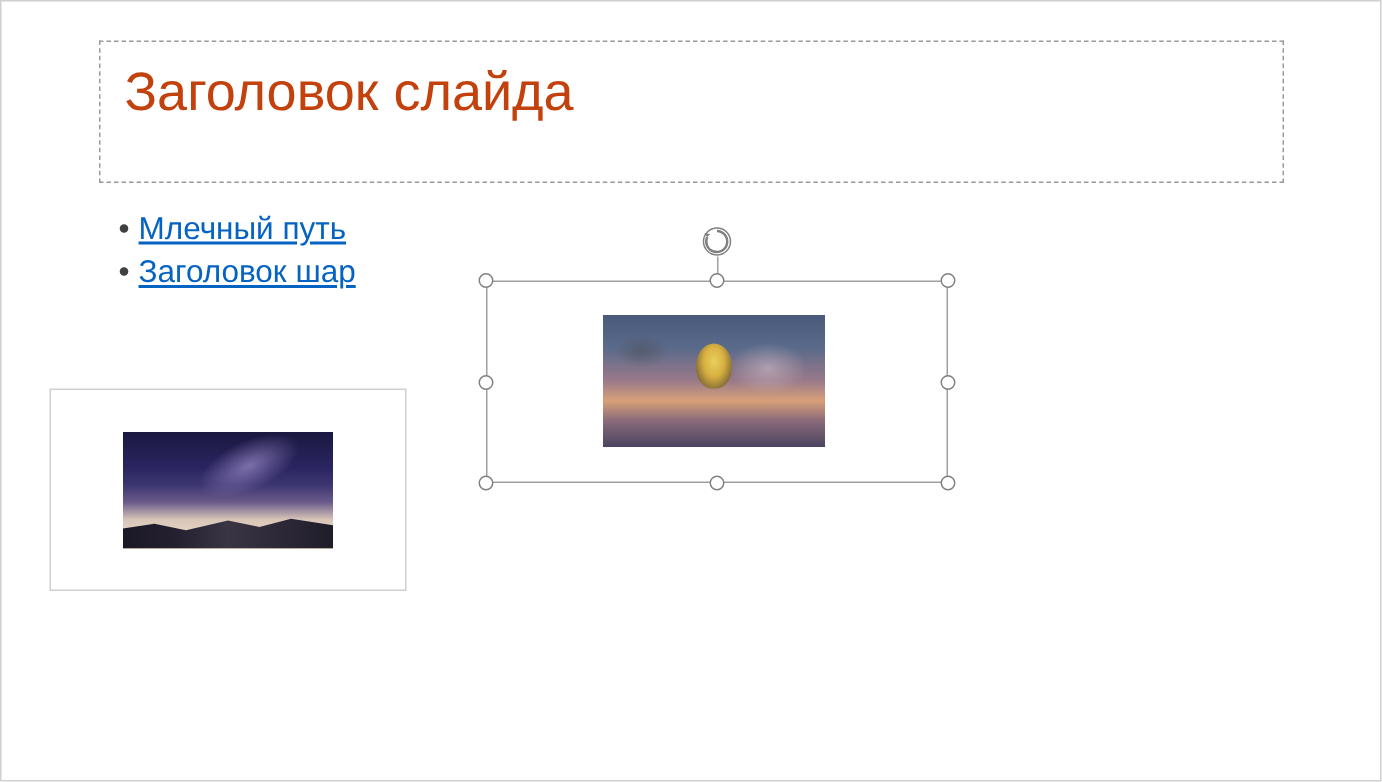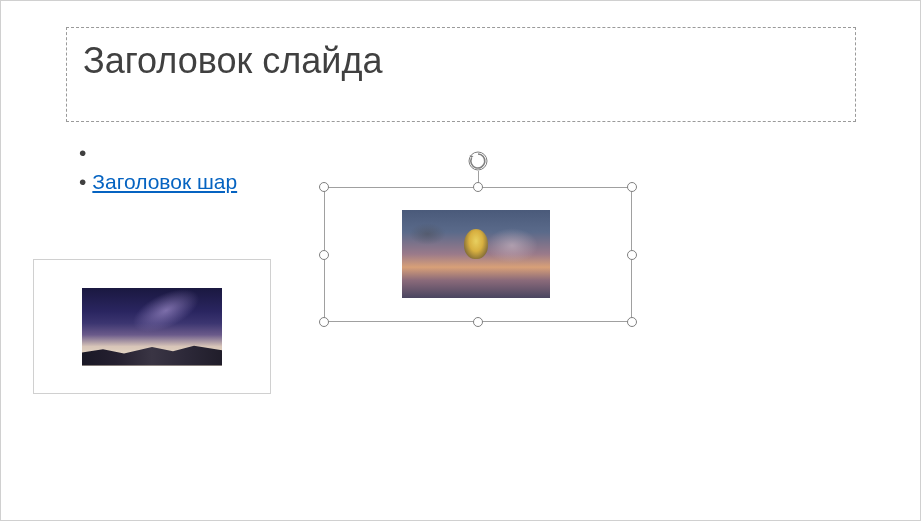--- a/index.html
+++ b/index.html
@@ -16,21 +16,21 @@
       left: 65px;
       top: 26px;
       width: 790px;
       height: 95px;
       border: 1px dashed #9a9a9a;
       padding: 12px 16px;
     }
     .title-text {
       font-size: 36px;
       font-weight: 300;
-      color: #404040;
+      color: #c2410c;
     }
     .bullet-list {
       position: absolute;
       left: 78px;
       top: 140px;
       font-size: 21px;
       color: #404040;
     }
     .bullet-item {
       display: flex;
@@ -171,20 +171,21 @@
 </head>
 <body>
 
 <div class="title-placeholder">
   <div class="title-text">Заголовок слайда</div>
 </div>
 
 <div class="bullet-list">
   <div class="bullet-item">
     <span class="bullet">•</span>
+    <span class="link">Млечный путь</span>
   </div>
   <div class="bullet-item">
     <span class="bullet">•</span>
     <span class="link">Заголовок шар</span>
   </div>
 </div>
 
 <div class="image-box-1">
   <div class="small-image" title="Млечный путь"></div>
 </div>

